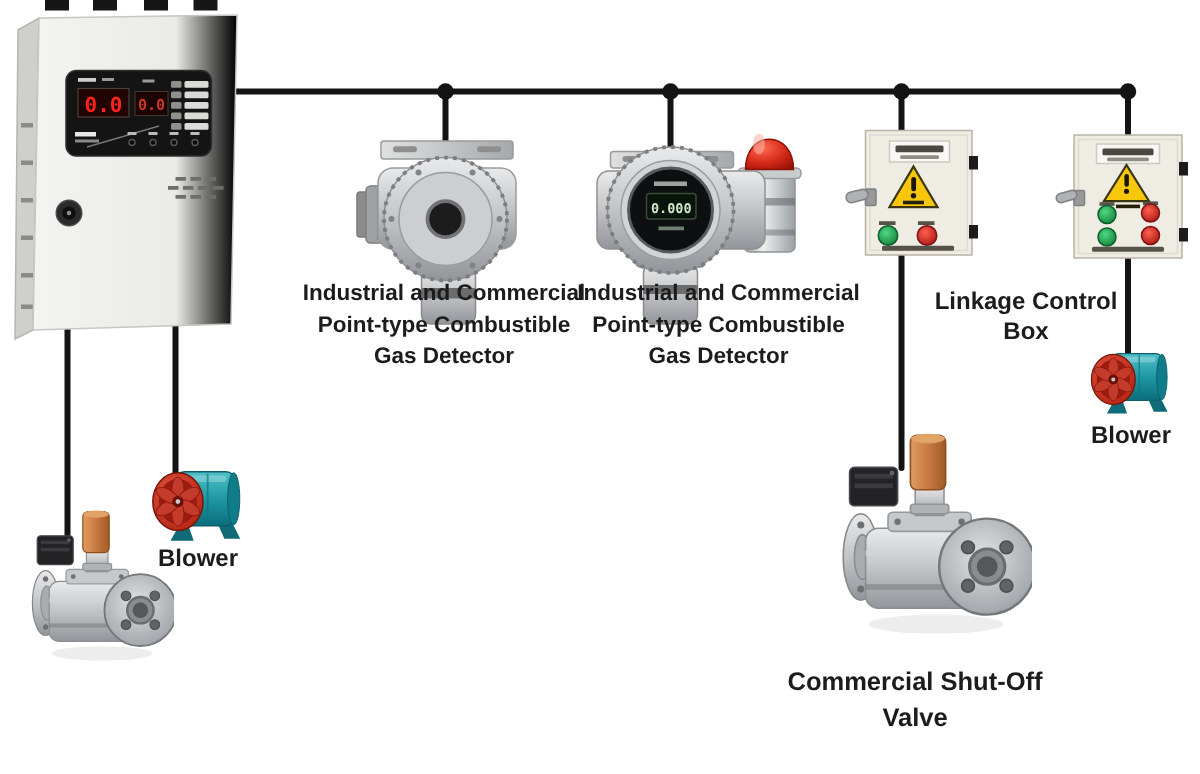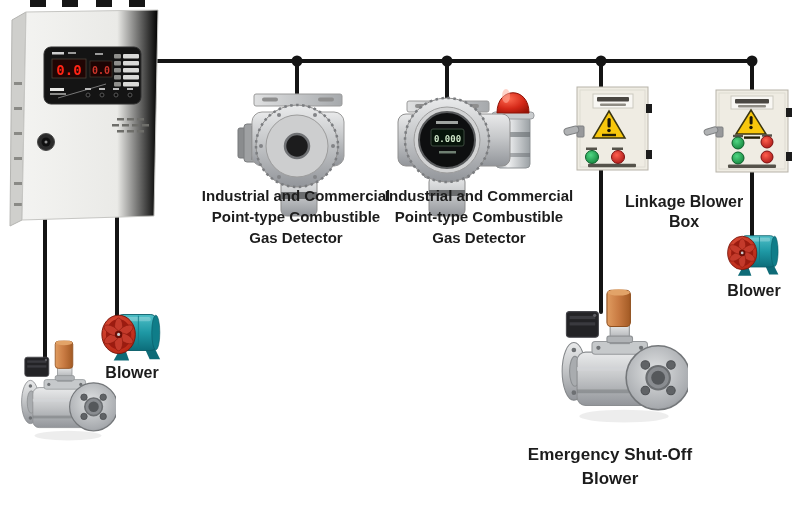--- a/index.html
+++ b/index.html
@@ -308,17 +308,17 @@
   <use href="#valve" x="20" y="338" width="96" height="105.6"></use>
   <use href="#valve" x="560" y="286" width="128" height="140.8"></use>
 </svg>
 
 <div class="lbl lbl-det" style="left:296px;top:185px;">Industrial and Commercial
 Point-type Combustible
 Gas Detector</div>
 <div class="lbl lbl-det" style="left:479px;top:185px;">Industrial and Commercial
 Point-type Combustible
 Gas Detector</div>
-<div class="lbl lbl-md" style="left:684px;top:192px;">Linkage Blower Box</div>
+<div class="lbl lbl-md" style="left:684px;top:192px;">Linkage Control Box</div>
 <div class="lbl lbl-md" style="left:132px;top:363px;">Blower</div>
 <div class="lbl lbl-md" style="left:754px;top:281px;">Blower</div>
-<div class="lbl lbl-lg" style="left:610px;top:443px;">Emergency Shut-Off Blower</div>
+<div class="lbl lbl-lg" style="left:610px;top:443px;">Commercial Shut-Off Valve</div>
 </div>
 
 </body></html>

